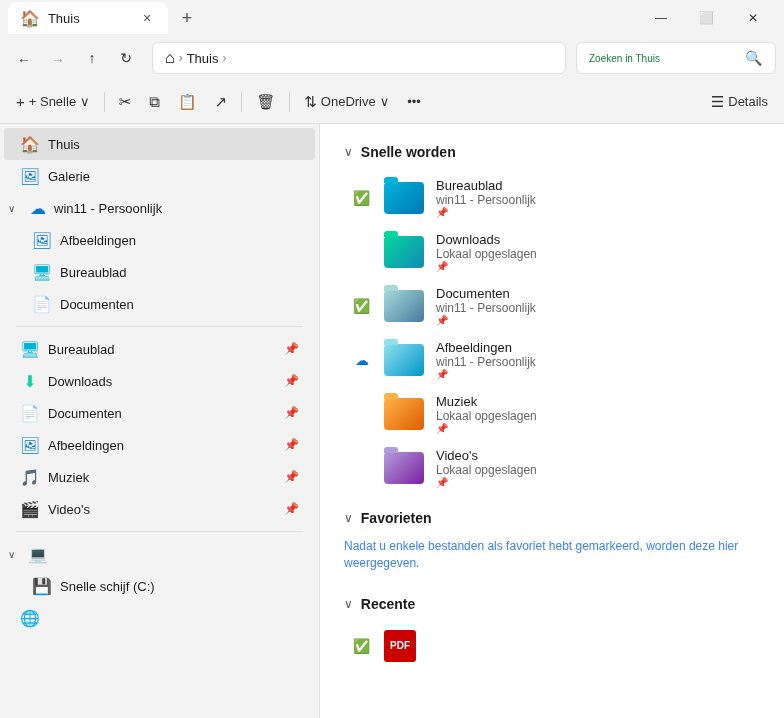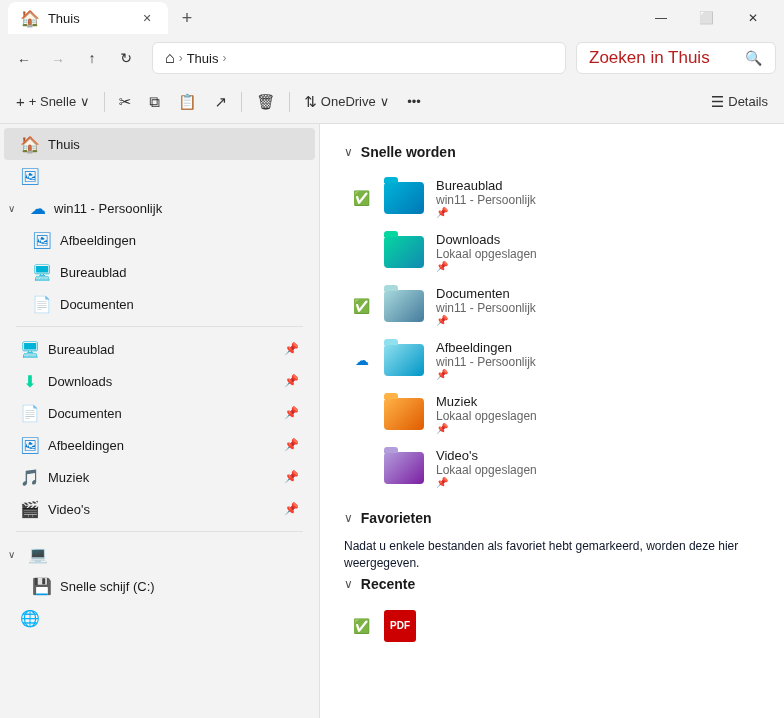--- a/index.html
+++ b/index.html
@@ -52,21 +52,21 @@
       height: 32px; flex: 1; margin: 0 8px; border: 1px solid #e0e0e0;
     }
     .breadcrumb-home { font-size: 16px; }
     .breadcrumb-sep { color: #888; font-size: 12px; }
     .breadcrumb-text { font-size: 13px; color: #1a1a1a; }
     .search-box {
       display: flex; align-items: center; gap: 6px;
       background: white; border-radius: 6px; padding: 4px 12px;
       height: 32px; width: 200px; border: 1px solid #e0e0e0;
     }
-    .search-text { color: #b91c1c; font-size: 17px; flex: 1; }
+    .search-text { color: #15803d; font-size: 10px; flex: 1; }
     .search-icon-btn { font-size: 14px; color: #555; cursor: pointer; }
 
     
     .toolbar {
       display: flex; align-items: center; height: 44px;
       background: #f3f3f3; padding: 0 8px; gap: 2px;
       border-bottom: 1px solid #e0e0e0;
     }
     .tb-btn {
       display: flex; align-items: center; gap: 4px;
@@ -113,21 +113,21 @@
       display: flex; align-items: center; gap: 12px;
       padding: 6px 8px; border-radius: 4px; cursor: pointer; height: 52px;
     }
     .file-item-icon { width: 40px; height: 40px; display: flex; align-items: center; justify-content: center; font-size: 32px; flex-shrink: 0; }
     .file-item-info { display: flex; flex-direction: column; flex: 1; }
     .file-item-name { font-size: 13px; color: #1a1a1a; font-weight: 400; }
     .file-item-sub { font-size: 12px; color: #666; }
     .file-item-status { font-size: 14px; width: 20px; text-align: center; }
     .status-check { color: #107c10; }
     .status-cloud { color: #0078d4; }
-    .section-note { font-size: 12px; color: #0f172a; margin-bottom: 4px; line-height: 1.4; }
+    .section-note { font-size: 12px; color: #3b82f6; margin-bottom: 24px; line-height: 1.4; }
 
     
     .folder-bureau { background: linear-gradient(135deg, #00b4d8 0%, #0077b6 100%); border-radius: 4px; width: 40px; height: 32px; position: relative; }
     .folder-bureau::before { content: ''; position: absolute; top: -5px; left: 0; width: 14px; height: 6px; background: #00b4d8; border-radius: 3px 3px 0 0; }
     .folder-dl { background: linear-gradient(135deg, #06d6a0 0%, #118ab2 100%); border-radius: 4px; width: 40px; height: 32px; position: relative; }
     .folder-dl::before { content: ''; position: absolute; top: -5px; left: 0; width: 14px; height: 6px; background: #06d6a0; border-radius: 3px 3px 0 0; }
     .folder-doc { background: linear-gradient(135deg, #a8dadc 0%, #457b9d 100%); border-radius: 4px; width: 40px; height: 32px; position: relative; }
     .folder-doc::before { content: ''; position: absolute; top: -5px; left: 0; width: 14px; height: 6px; background: #a8dadc; border-radius: 3px 3px 0 0; }
     .folder-img { background: linear-gradient(135deg, #90e0ef 0%, #0096c7 100%); border-radius: 4px; width: 40px; height: 32px; position: relative; }
     .folder-img::before { content: ''; position: absolute; top: -5px; left: 0; width: 14px; height: 6px; background: #90e0ef; border-radius: 3px 3px 0 0; }
@@ -230,20 +230,21 @@
 
   <div class="sidebar">
 
     <div class="sidebar-item active">
       <span class="sidebar-item-icon sidebar-icon-home">🏠</span>
       <span class="sidebar-item-label">Thuis</span>
     </div>
 
     <div class="sidebar-item">
       <span class="sidebar-item-icon sidebar-icon-gallery">🖼</span>
+      <span class="sidebar-item-label">Galerie</span>
     </div>
 
     <div class="sidebar-group">
       <span class="expand-arrow">∨</span>
       <span class="sidebar-item-icon sidebar-icon-cloud">☁</span>
       <span class="sidebar-item-label">win11 - Persoonlijk</span>
     </div>
     <div class="sidebar-item sidebar-sub">
       <span class="sidebar-item-icon sidebar-icon-images">🖼</span>
       <span class="sidebar-item-label">Afbeeldingen</span>

